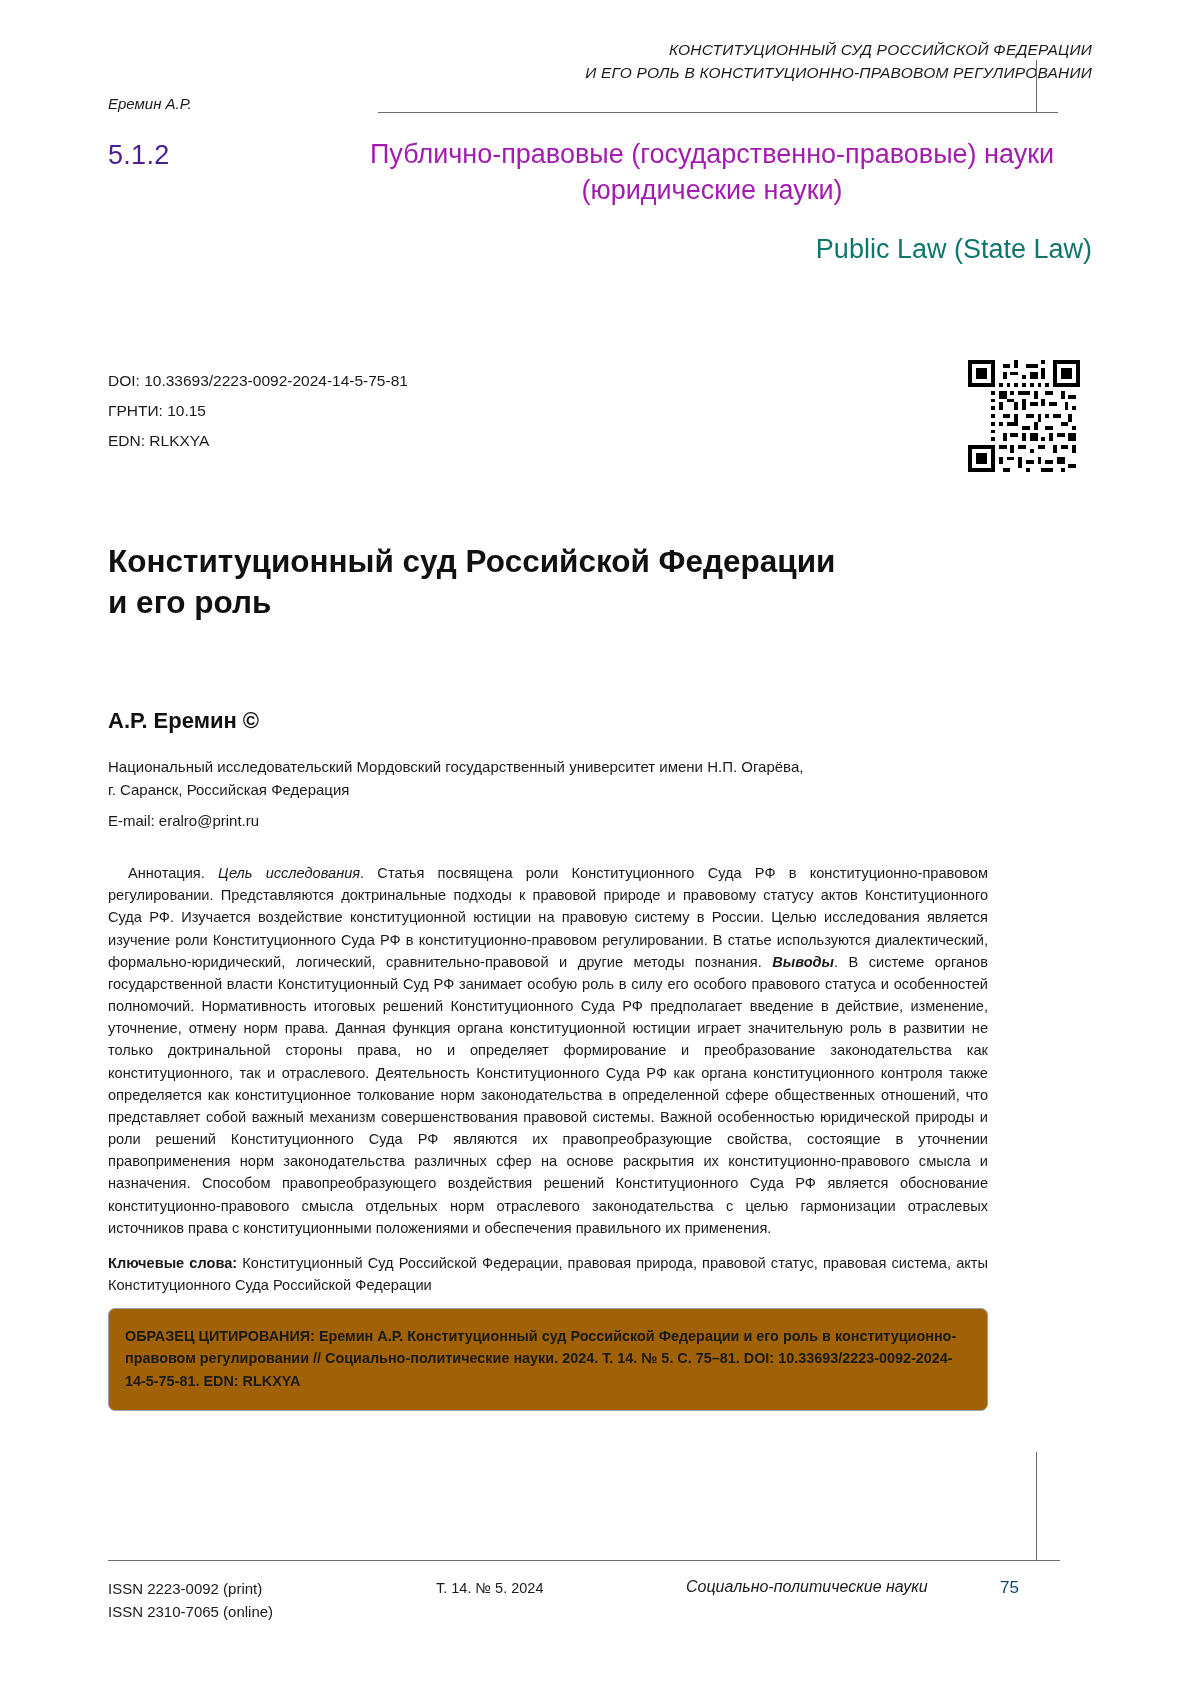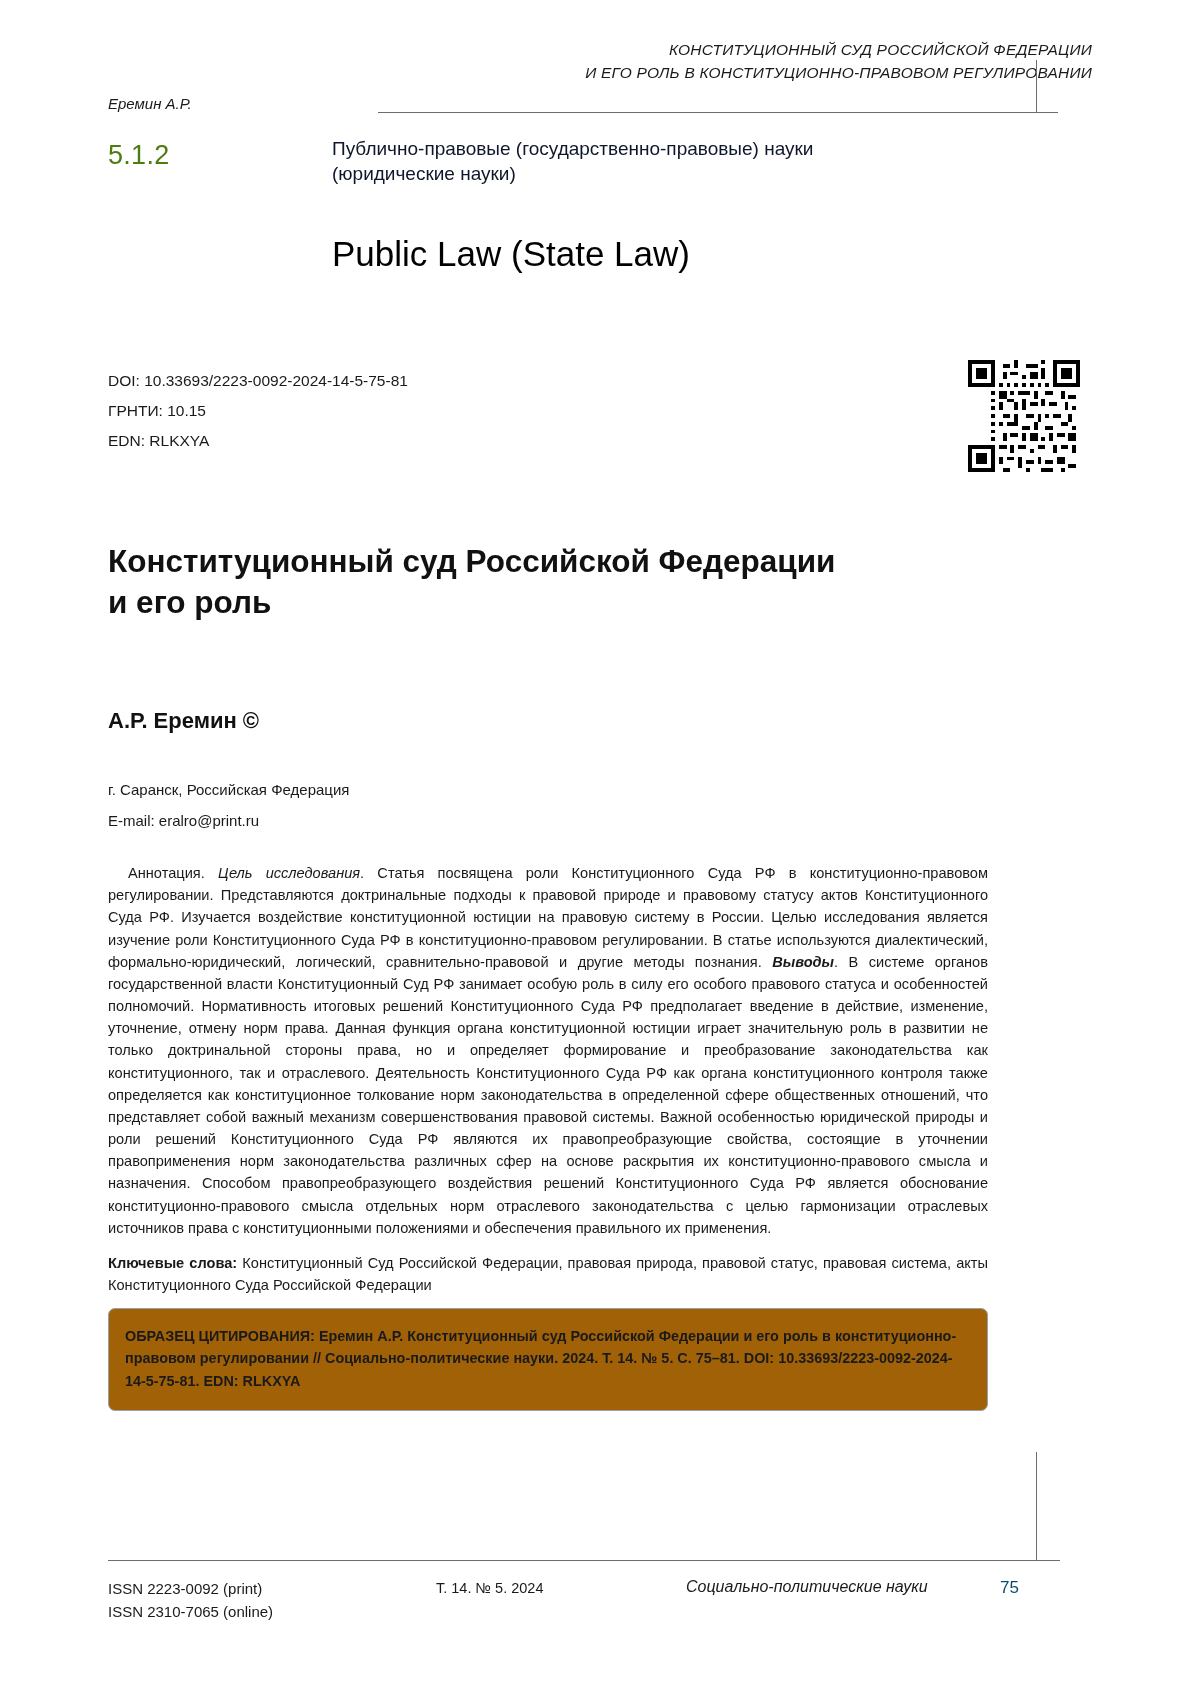--- a/index.html
+++ b/index.html
@@ -59,41 +59,41 @@
     height: 52px;
     background: #6d6d6d;
   }
 
   
   .rubric-code {
     position: absolute;
     top: 140px;
     left: 108px;
     font-size: 27px;
-    color: #4d7c0f;
+    color: #4c1d95;
     letter-spacing: 0.3px;
   }
   .rubric-text {
     position: absolute;
     top: 136px;
     right: 108px;
     width: 760px;
-    text-align: left;
-    font-size: 19px;
+    text-align: center;
+    font-size: 27px;
     line-height: 1.34;
-    color: #0f172a;
+    color: #a21caf;
   }
   .rubric-en {
     position: absolute;
     top: 234px;
     right: 108px;
     width: 760px;
-    text-align: left;
-    font-size: 35px;
-    color: #000000;
+    text-align: right;
+    font-size: 27px;
+    color: #0f766e;
   }
 
   
   .ids {
     position: absolute;
     top: 366px;
     left: 108px;
     font-size: 15.5px;
     line-height: 1.93;
     color: #1a1a1a;
@@ -373,21 +373,21 @@
     </svg>
   </div>
 
   <h1 class="title">
     <span>Конституционный суд Российской Федерации</span><br>
     <span>и его роль</span><br>
   </h1>
 
   <div class="author">А.Р. Еремин ©</div>
   <div class="affil">
-    <br>
+    <span>Национальный исследовательский Мордовский государственный университет имени Н.П. Огарёва,</span><br>
     <span>г. Саранск, Российская Федерация</span>
   </div>
   <div class="email">E-mail: eralro@print.ru</div>
 
   <div class="abstract">
     <b>Аннотация.</b>
     <i>Цель исследования</i><span>. Статья посвящена роли Конституционного Суда РФ в конституционно-правовом регулировании. Представляются доктринальные подходы к правовой природе и правовому статусу актов Конституционного Суда РФ. Изучается воздействие конституционной юстиции на правовую систему в России. Целью исследования является изучение роли Конституционного Суда РФ в конституционно-правовом регулировании. В статье используются диалектический, формально-юридический, логический, сравнительно-правовой и другие методы познания. </span><span class="bi">Выводы</span><span>. В системе органов государственной власти Конституционный Суд РФ занимает особую роль в силу его особого правового статуса и особенностей полномочий. Нормативность итоговых решений Конституционного Суда РФ предполагает введение в действие, изменение, уточнение, отмену норм права. Данная функция органа конституционной юстиции играет значительную роль в развитии не только доктринальной стороны права, но и определяет формирование и преобразование законодательства как конституционного, так и отраслевого. Деятельность Конституционного Суда РФ как органа конституционного контроля также определяется как конституционное толкование норм законодательства в определенной сфере общественных отношений, что представляет собой важный механизм совершенствования правовой системы. Важной особенностью юридической природы и роли решений Конституционного Суда РФ являются их правопреобразующие свойства, состоящие в уточнении правоприменения норм законодательства различных сфер на основе раскрытия их конституционно-правового смысла и назначения. Способом правопреобразующего воздействия решений Конституционного Суда РФ является обоснование конституционно-правового смысла отдельных норм отраслевого законодательства с целью гармонизации отраслевых источников права с конституционными положениями и обеспечения правильного их применения.</span>
   </div>
 
   <div class="keywords">

